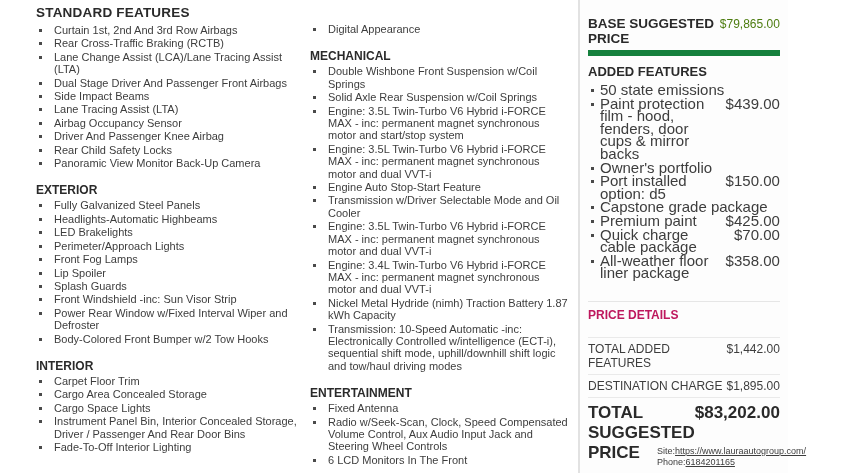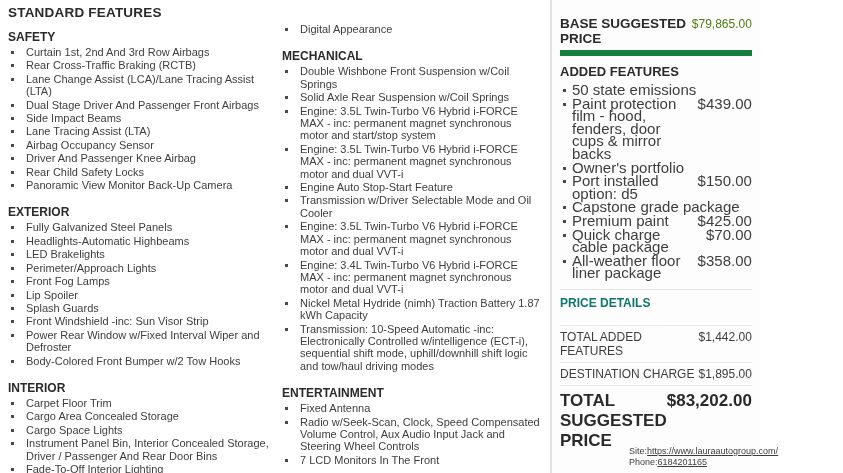--- a/index.html
+++ b/index.html
@@ -4,21 +4,21 @@
 <style>
   * { box-sizing: border-box; }
   html, body { margin: 0; padding: 0; }
   body {
     width: 843px; height: 473px; overflow: hidden;
     background: #ffffff;
     font-family: "Liberation Sans", sans-serif;
     color: #3d3d3d;
     -webkit-font-smoothing: antialiased;
   }
-  .page { display: flex; width: 694px; height: 473px; position: relative; }
+  .page { display: flex; width: 694px; height: 473px; position: relative; padding-left: 28px; }
 
   
   .features { flex: 0 0 550px; display: flex; padding: 3px 0 0 8px; overflow: hidden; }
   .fcol1 { width: 272px; padding-right: 4px; }
   .fcol2 { width: 266px; padding: 20px 4px 0 2px; }
 
   .doc-title {
     font-size: 13.5px; font-weight: bold; color: #2a2a2a;
     margin: 2px 0 4px 0; letter-spacing: 0.2px;
   }
@@ -52,22 +52,22 @@
 
   .added-heading {
     font-size: 13px; font-weight: bold; color: #2a2a2a; margin: 8px 0 5px 0;
   }
   .added-list { list-style: none; margin: 0; padding: 0; }
   .added-item { display: flex; gap: 6px; font-size: 15px; line-height: 12.6px; margin: 0 0 1px 0; }
   .added-label { flex: 1; max-width: 208px; }
   .added-price { margin-left: auto; white-space: nowrap; }
 
   .details-heading {
-    font-size: 12px; font-weight: bold; color: #0f766e;
-    margin-top: 9px; padding: 6px 0 5px 0; border-top: 1px solid #e6e6e6;
+    font-size: 12px; font-weight: bold; color: #be185d;
+    margin-top: 21px; padding: 6px 0 5px 0; border-top: 1px solid #e6e6e6;
   }
   .detail-table { }
   .detail-row {
     display: flex; justify-content: space-between;
     font-size: 12px; padding: 4px 0; border-top: 1px solid #eaeaea;
   }
   .total-row {
     display: flex; justify-content: space-between;
     padding: 5px 0 6px 0; border-top: 1px solid #eaeaea;
     font-size: 17px; font-weight: bold; color: #2a2a2a;
@@ -82,21 +82,20 @@
 </head>
 <body>
 
 <div class="page">
 
   <div class="features">
     <div class="fcol1">
       <h1 class="doc-title">STANDARD FEATURES</h1>
       <div>
           <section class="feat-section">
-    <h3 class="sec-heading">SAFETY</h3>
     <ul class="feat-list">
               <li class="feat-item">
     <span class="bullet"></span>
     <span class="feat-text">Curtain 1st, 2nd And 3rd Row Airbags</span>
   </li>
               <li class="feat-item">
     <span class="bullet"></span>
     <span class="feat-text">Rear Cross-Traffic Braking (RCTB)</span>
   </li>
               <li class="feat-item">
@@ -267,21 +266,21 @@
               <li class="feat-item">
     <span class="bullet"></span>
     <span class="feat-text">Fixed Antenna</span>
   </li>
               <li class="feat-item">
     <span class="bullet"></span>
     <span class="feat-text">Radio w/Seek-Scan, Clock, Speed Compensated Volume Control, Aux Audio Input Jack and Steering Wheel Controls</span>
   </li>
               <li class="feat-item">
     <span class="bullet"></span>
-    <span class="feat-text">7 LCD Monitors In The Front</span>
+    <span class="feat-text">6 LCD Monitors In The Front</span>
   </li>
             </ul>
   </section>
         </div>
     </div>
   </div>
 
   <div class="price-panel">
 
     <div class="base-row">

